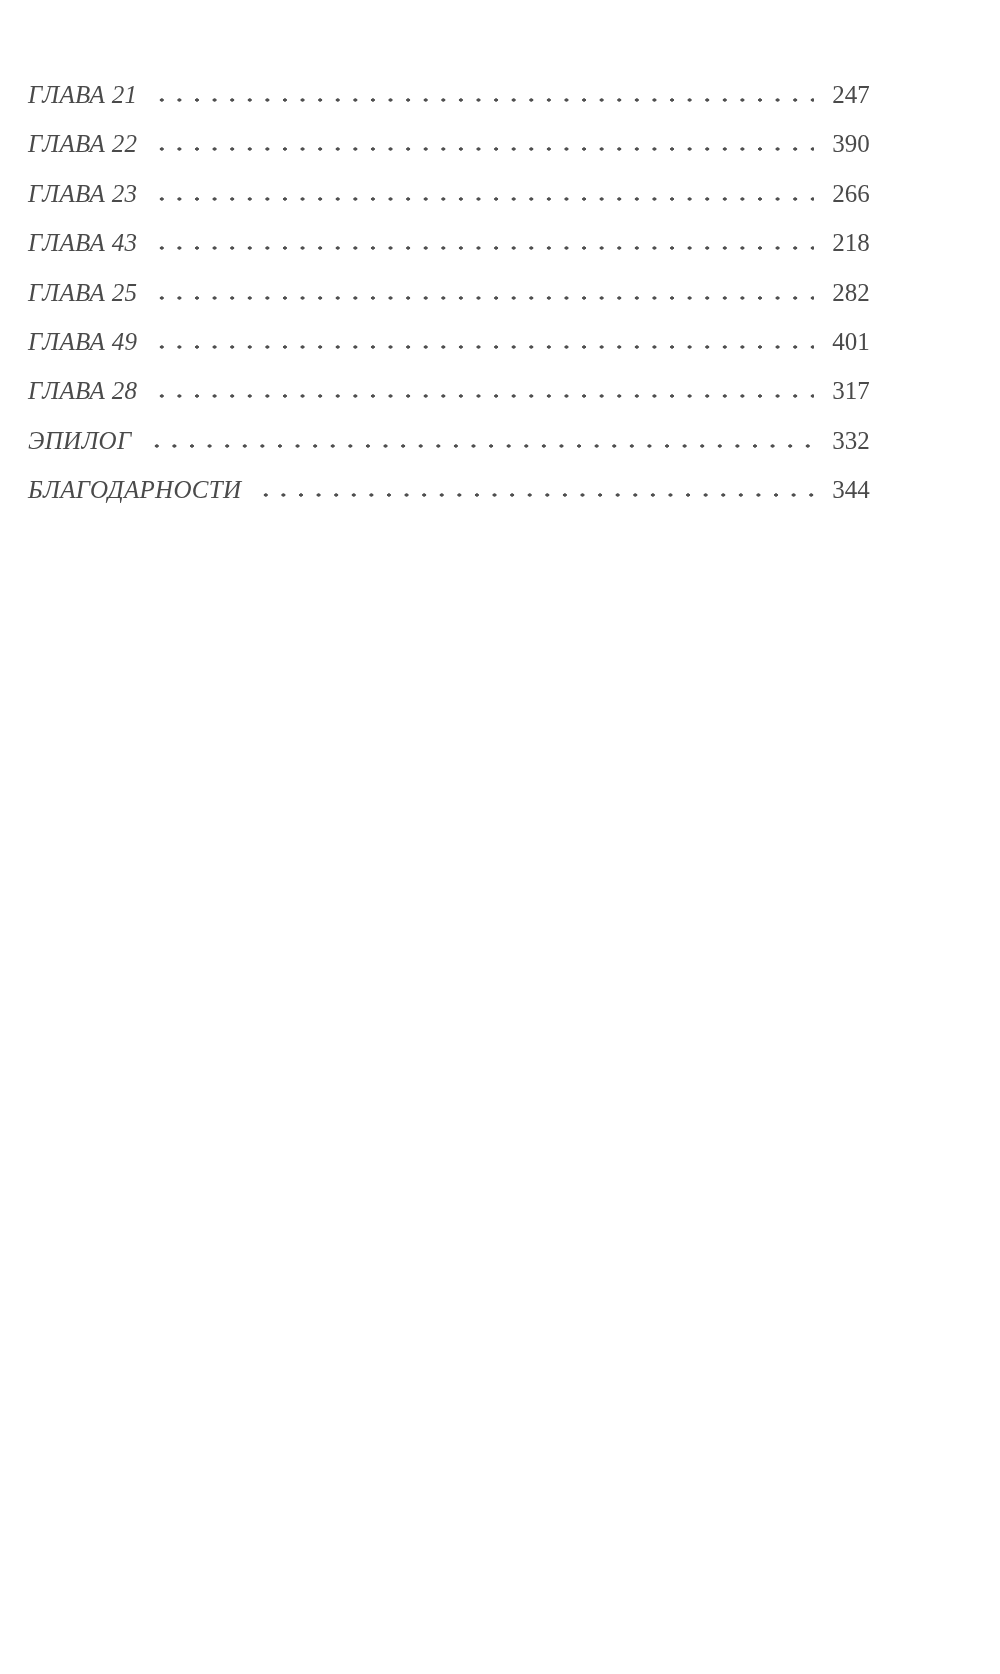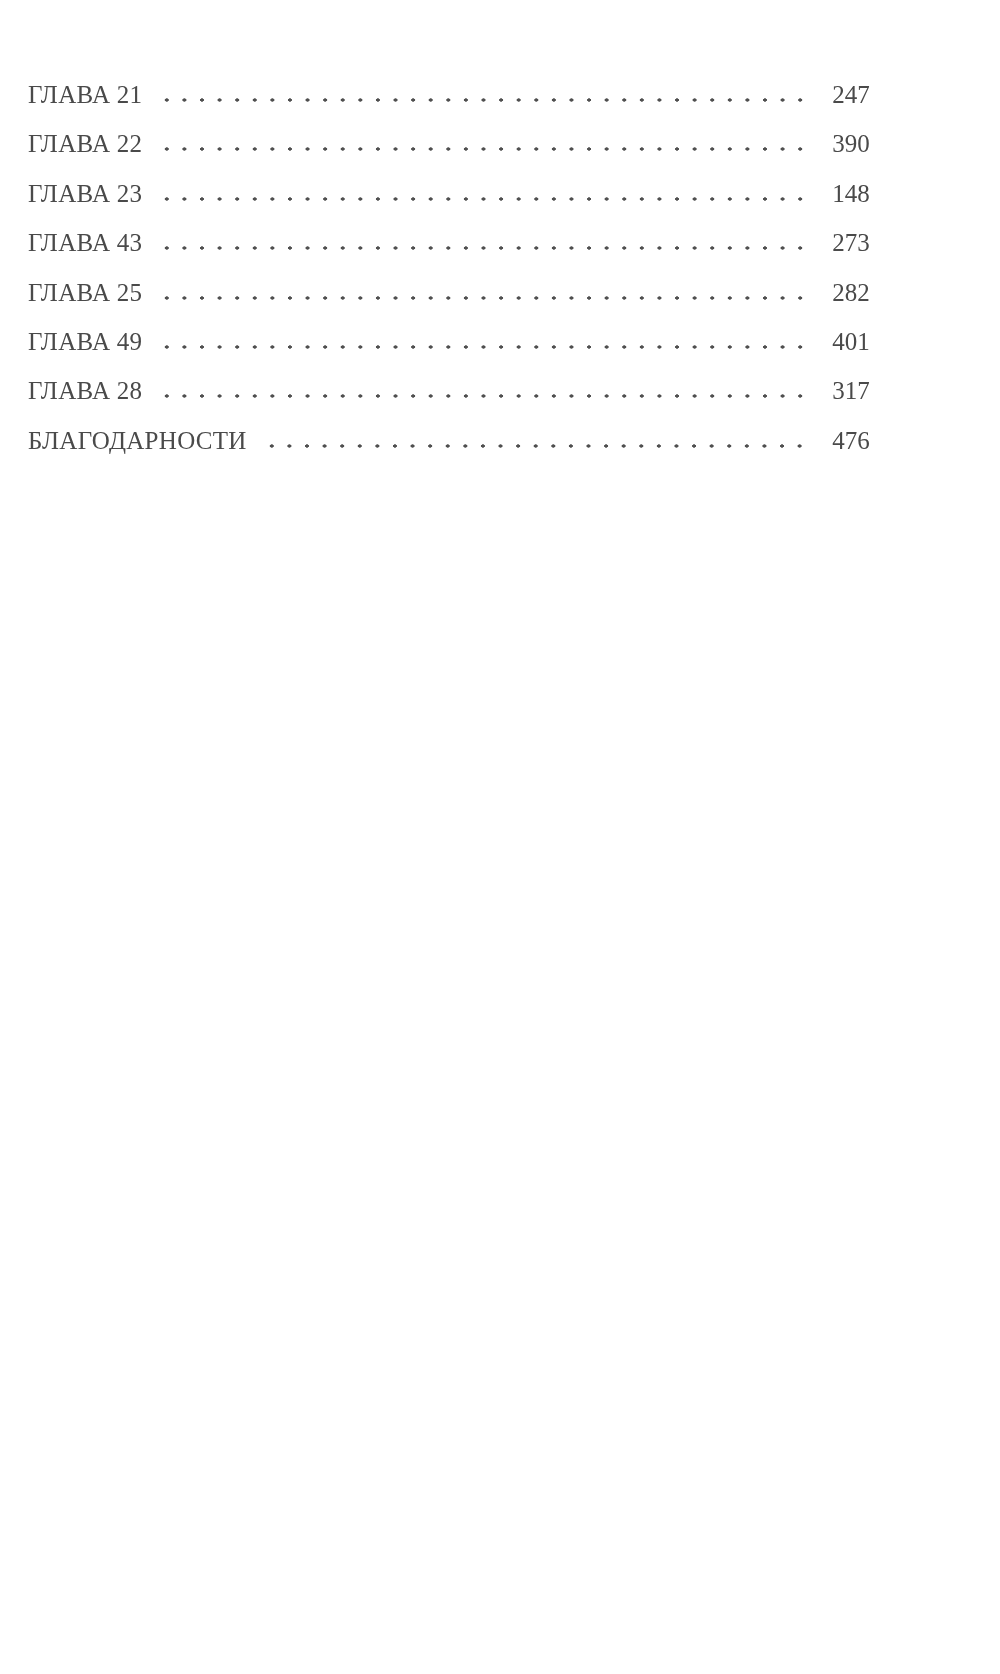--- a/index.html
+++ b/index.html
@@ -22,20 +22,21 @@
     display: flex;
     align-items: baseline;
     height: 49.4px;
     font-size: 25px;
     line-height: 26px;
     white-space: nowrap;
   }
   .toc-label {
     flex: 0 0 auto;
     letter-spacing: 0.3px;
+    font-style: italic;
   }
   .toc-leader {
     flex: 1 1 auto;
     display: inline-block;
     height: 8px;
     margin: 0 18px 0 14px;
     background-image: radial-gradient(circle, #4f4f4f 1.55px, rgba(0,0,0,0) 1.65px);
     background-size: 17.6px 6px;
     background-repeat: repeat-x;
     background-position: 2px bottom;
@@ -59,27 +60,27 @@
 
   <div class="toc-row">
     <span class="toc-label">ГЛАВА 22</span>
     <span class="toc-leader"></span>
     <span class="toc-page-num">390</span>
   </div>
 
   <div class="toc-row">
     <span class="toc-label">ГЛАВА 23</span>
     <span class="toc-leader"></span>
-    <span class="toc-page-num">148</span>
+    <span class="toc-page-num">266</span>
   </div>
 
   <div class="toc-row">
     <span class="toc-label">ГЛАВА 43</span>
     <span class="toc-leader"></span>
-    <span class="toc-page-num">273</span>
+    <span class="toc-page-num">218</span>
   </div>
 
   <div class="toc-row">
     <span class="toc-label">ГЛАВА 25</span>
     <span class="toc-leader"></span>
     <span class="toc-page-num">282</span>
   </div>
 
   <div class="toc-row">
     <span class="toc-label">ГЛАВА 49</span>
@@ -87,20 +88,25 @@
     <span class="toc-page-num">401</span>
   </div>
 
 
   <div class="toc-row">
     <span class="toc-label">ГЛАВА 28</span>
     <span class="toc-leader"></span>
     <span class="toc-page-num">317</span>
   </div>
 
+  <div class="toc-row">
+    <span class="toc-label">ЭПИЛОГ</span>
+    <span class="toc-leader"></span>
+    <span class="toc-page-num">332</span>
+  </div>
 
   <div class="toc-row">
     <span class="toc-label">БЛАГОДАРНОСТИ</span>
     <span class="toc-leader"></span>
-    <span class="toc-page-num">476</span>
+    <span class="toc-page-num">344</span>
   </div>
 
 </div>
 
 </body></html>

